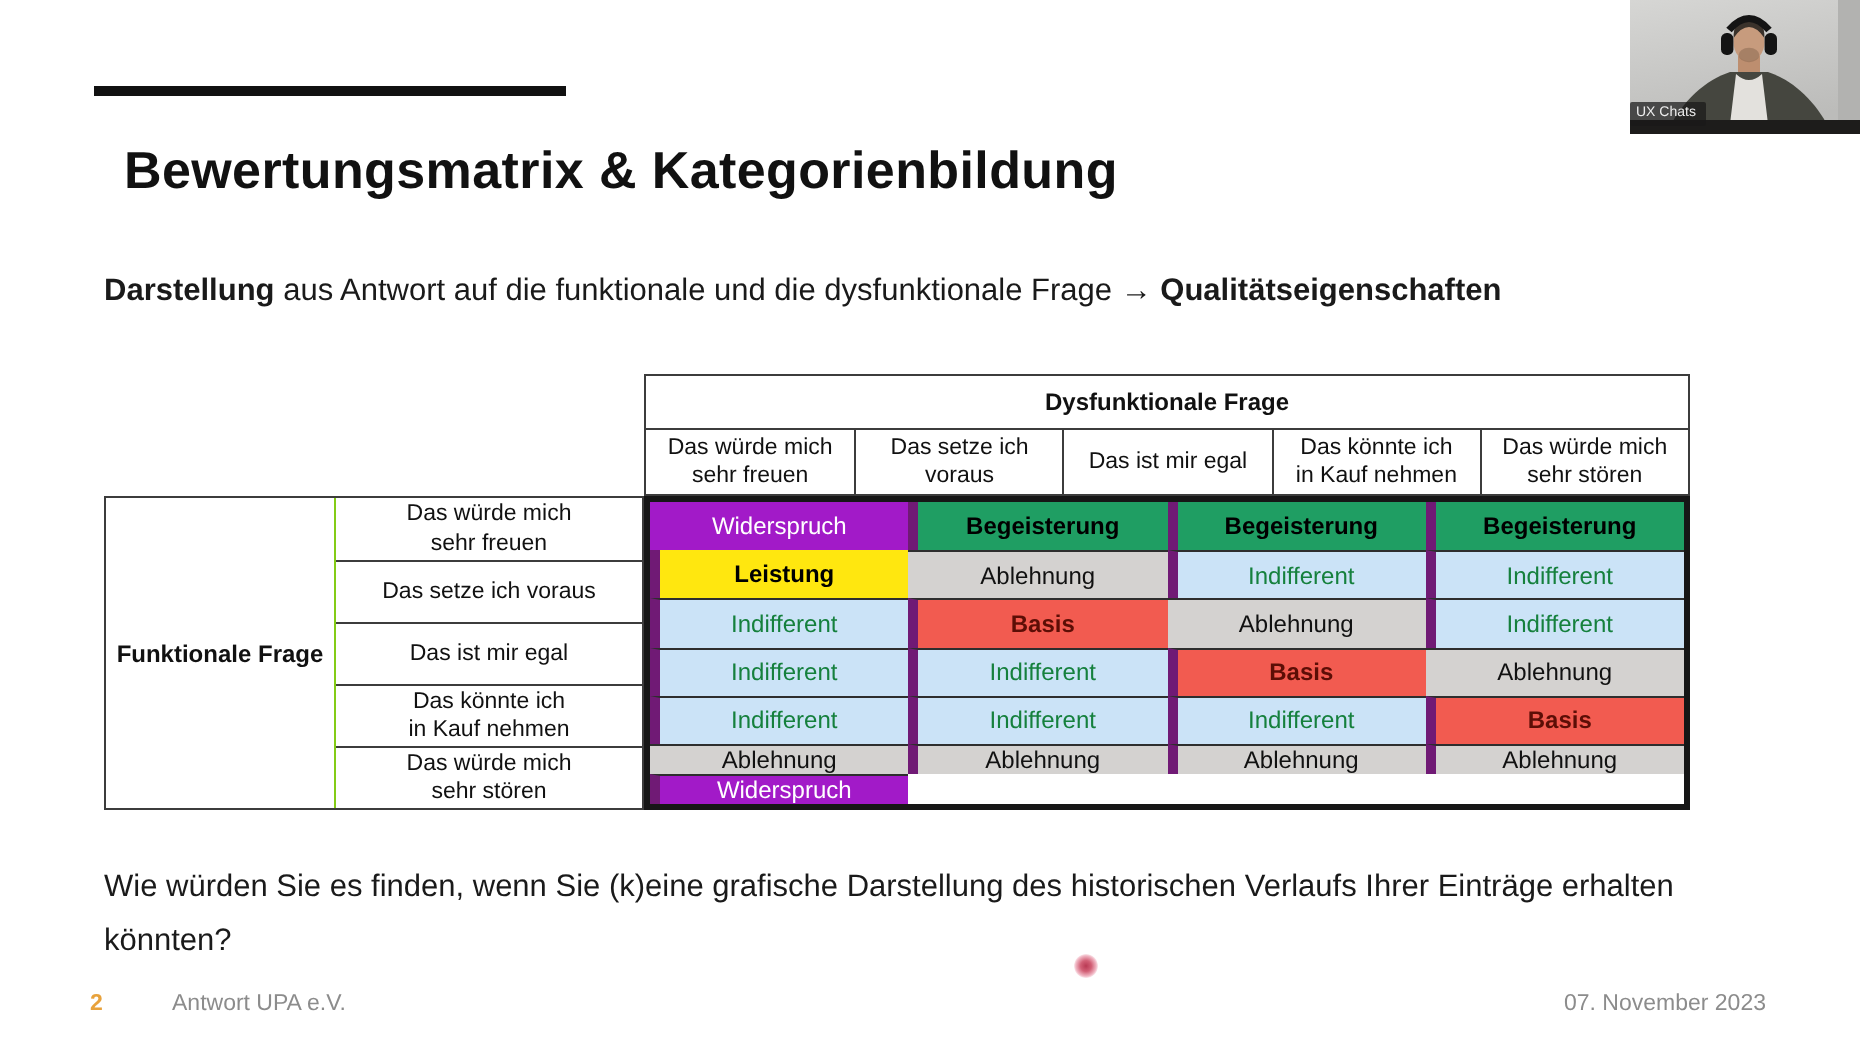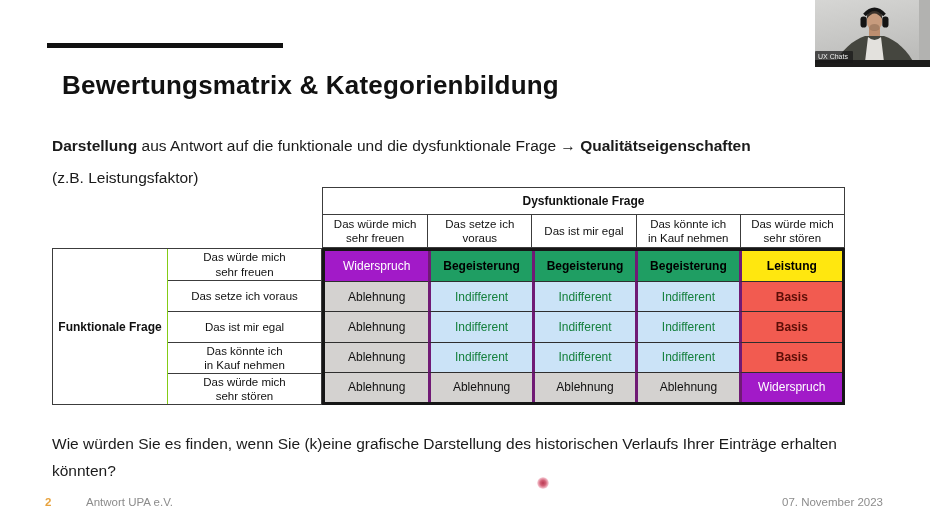--- a/index.html
+++ b/index.html
@@ -103,25 +103,25 @@
   }
   .rh.first { border-top: none; }
 
   .matrix-block {
     position: absolute;
     left: 270px; top: 61px;
     width: 523px; height: 157px;
     border: 3px solid #161616;
     box-sizing: border-box;
     display: grid;
-    grid-template-columns: repeat(5, 1fr);
+    grid-template-columns: repeat(4, 1fr);
     grid-template-rows: repeat(5, 1fr);
   }
   .cell {
-    border-left: 3px solid #701a75;
+    border-left: 5px solid #701a75;
     border-top: 1px solid #2e2e2e;
     display: flex; align-items: center; justify-content: center;
     font-size: 12px;
   }
   .cell.c0 { border-left: none; }
   .cell.r0 { border-top: none; }
 
   .cat-widerspruch { background: #A21AC8; color: #ffffff; }
   .cat-begeisterung { background: #1F9E63; color: #000000; font-weight: 700; }
   .cat-leistung { background: #FFE70F; color: #000000; font-weight: 700; }
@@ -176,21 +176,20 @@
 <body>
 
 <div class="slide">
 
   <div class="title-rule"></div>
 
   <h1 class="title">Bewertungsmatrix &amp; Kategorienbildung</h1>
 
   <div class="intro">
     <div class="intro-line1"><span class="b">Darstellung</span><span> aus Antwort auf die funktionale und die dysfunktionale Frage → </span><span class="b">Qualitätseigenschaften</span></div>
-    <div class="intro-line2">(z.B. Leistungsfaktor)</div>
   </div>
 
   <div class="kano-table">
 
     <div class="col-header-block">
       <div class="band">Dysfunktionale Frage</div>
       <div class="col-headers">
         <div class="ch first">Das würde mich
 sehr freuen</div>
         <div class="ch">Das setze ich voraus</div>

